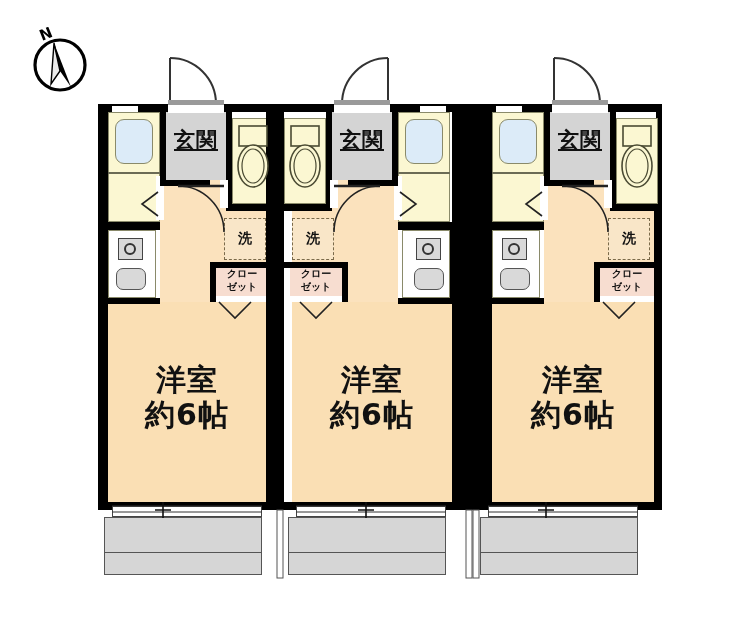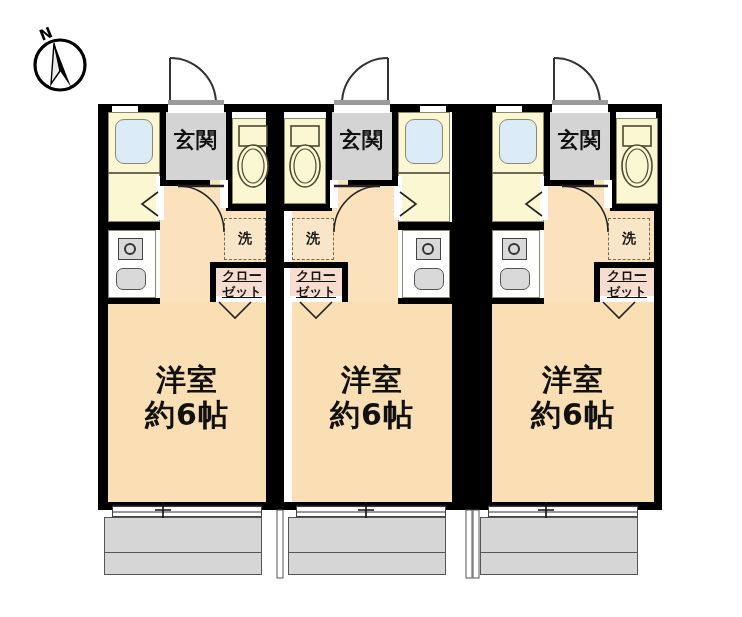--- a/index.html
+++ b/index.html
@@ -28,23 +28,23 @@
   .thinline{background:#6b6b55;}
   .outline{border:1px solid #8a8a6a;}
 
   
   .lbl{
     position:absolute;color:#111;text-align:center;
     font-weight:700;line-height:1.15;white-space:nowrap;
     user-select:none;
   }
   .lbl-room{font-size:30px;letter-spacing:1px;}
-  .lbl-genkan{font-size:21px;letter-spacing:1px;}
+  .lbl-genkan{font-size:21px;letter-spacing:1px;text-decoration:underline;}
   .lbl-sen{font-size:14px;}
-  .lbl-closet{font-size:13px;line-height:1.25;text-decoration:underline;}
+  .lbl-closet{font-size:10px;line-height:1.25;}
 
   
   #vec{position:absolute;left:0;top:0;width:742px;height:617px;overflow:visible;}
 
   
   #compass{position:absolute;left:27px;top:27px;width:62px;height:68px;}
 </style>
 </head>
 <body>
 

